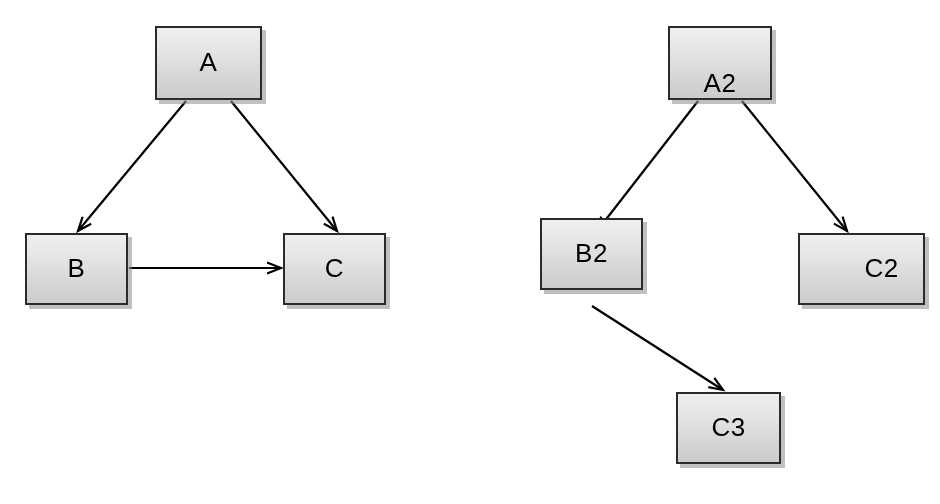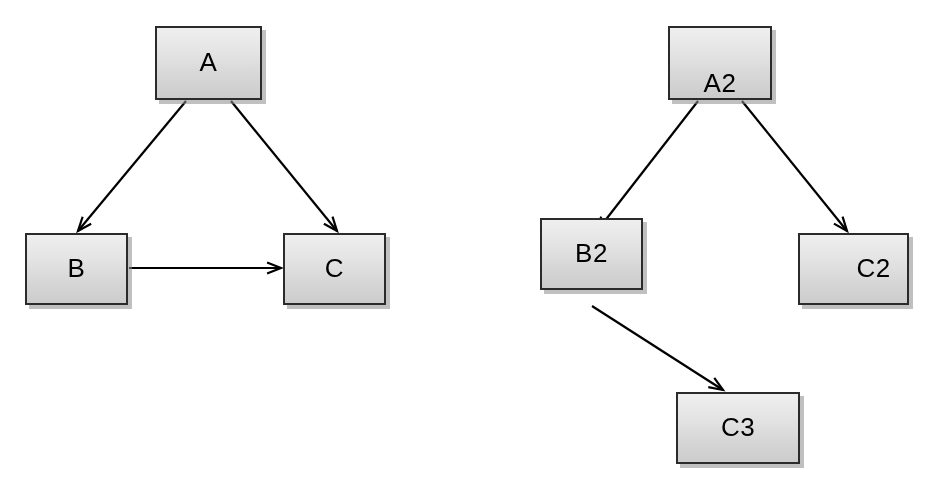--- a/index.html
+++ b/index.html
@@ -88,21 +88,21 @@
       </div>
       <div class="node" style="left: 283px; top: 233px; width: 103px; height: 72px;">
         <span class="node-label">C</span>
       </div>
       <div class="node" style="left: 668px; top: 26px; width: 104px; height: 74px; align-items: flex-end;">
         <span class="node-label">A2</span>
       </div>
       <div class="node" style="left: 540px; top: 218px; width: 103px; height: 72px;">
         <span class="node-label">B2</span>
       </div>
-      <div class="node" style="left: 798px; top: 233px; width: 111px; height: 72px; padding-left: 40px;">
+      <div class="node" style="left: 798px; top: 233px; width: 127px; height: 72px; padding-left: 40px;">
         <span class="node-label">C2</span>
       </div>
-      <div class="node" style="left: 676px; top: 392px; width: 124px; height: 72px;">
+      <div class="node" style="left: 676px; top: 392px; width: 105px; height: 72px;">
         <span class="node-label">C3</span>
       </div>
     </div>
 
 </div>
 
 </body></html>

